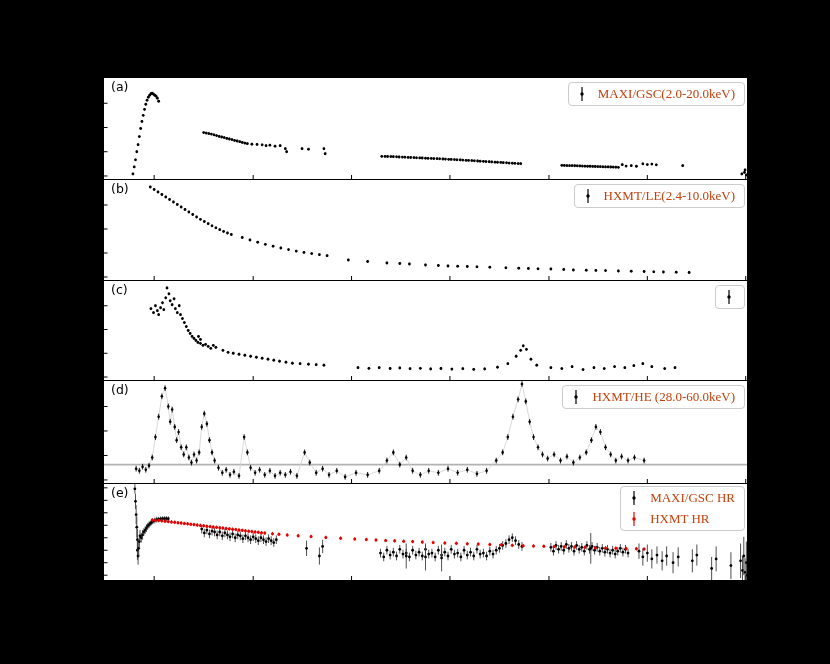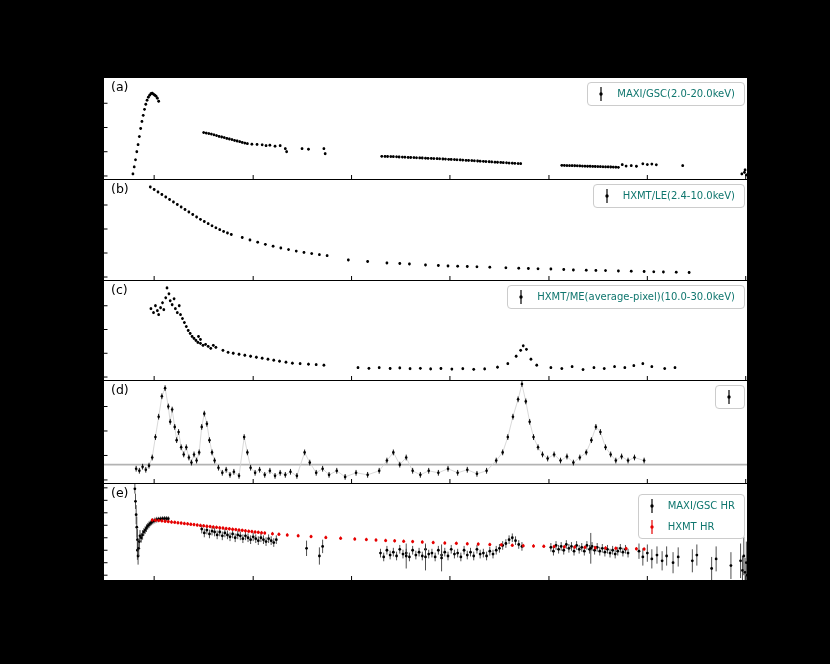--- a/index.html
+++ b/index.html
@@ -13,24 +13,24 @@
   .panel + .panel{border-top:1px solid #000;box-sizing:border-box;}
   .panel svg{display:block;}
   .plabel{
     position:absolute;left:7px;top:2px;font-size:12.5px;color:#000;line-height:1.1;
   }
   .legend{
     position:absolute;right:2px;top:4px;background:#fff;
     border:1px solid #ccc;border-radius:4px;padding:3px 9px 3px 7px;
     display:flex;flex-direction:column;gap:5px;
   }
-  .legend.two{top:10px;}
+  .legend.two{top:2px;}
   .lrow{display:flex;align-items:center;gap:10px;}
   .lrow .lmark{flex:0 0 auto;}
-  .lrow span{font-size:10px;color:#0f766e;white-space:nowrap;line-height:1.15;}
+  .lrow span{font-size:13px;color:#c2410c;white-space:nowrap;line-height:1.15;font-family:Liberation Serif, serif;}
 </style>
 </head>
 <body>
 
 <div class="stage">
   <div class="fig">
 
     <section class="panel" style="height:101px">
       <svg id="plot-0" width="643" height="101">
           <line x1="50.154" y1="97" x2="50.154" y2="101" stroke="#000" stroke-width="1"></line>
@@ -671,21 +671,20 @@
           <line x1="570.984" y1="85.239" x2="570.984" y2="88.011" stroke="#000000" stroke-width="0.9"></line>
           <circle cx="570.984" cy="86.625" r="1.4" fill="#000000"></circle>
         </svg>
       <div class="plabel">(c)</div>
       <div class="legend">
         <div class="lrow">
           <svg class="lmark" width="12" height="16" viewBox="0 0 12 16">
               <line x1="6" y1="1" x2="6" y2="15" stroke="#000000" stroke-width="1.2"></line>
               <circle cx="6" cy="8" r="1.7" fill="#000000"></circle>
             </svg>
-          <span>HXMT/ME(average-pixel)(10.0-30.0keV)</span>
         </div>
       </div>
     </section>
 
     <section class="panel" style="height:103px">
       <svg id="plot-3" width="643" height="102">
           <line x1="50.154" y1="98" x2="50.154" y2="102" stroke="#000" stroke-width="1"></line>
           <line x1="149.17600000000002" y1="98" x2="149.17600000000002" y2="102" stroke="#000" stroke-width="1"></line>
           <line x1="247.555" y1="98" x2="247.555" y2="102" stroke="#000" stroke-width="1"></line>
           <line x1="345.934" y1="98" x2="345.934" y2="102" stroke="#000" stroke-width="1"></line>
@@ -897,20 +896,21 @@
           <line x1="540.12" y1="76.70400000000001" x2="540.12" y2="82.416" stroke="#000000" stroke-width="0.9"></line>
           <circle cx="540.12" cy="79.56" r="1.3" fill="#000000"></circle>
         </svg>
       <div class="plabel">(d)</div>
       <div class="legend">
         <div class="lrow">
           <svg class="lmark" width="12" height="16" viewBox="0 0 12 16">
               <line x1="6" y1="1" x2="6" y2="15" stroke="#000000" stroke-width="1.2"></line>
               <circle cx="6" cy="8" r="1.7" fill="#000000"></circle>
             </svg>
+          <span>HXMT/HE (28.0-60.0keV)</span>
         </div>
       </div>
     </section>
 
     <section class="panel" style="height:97px">
       <svg id="plot-4" width="643" height="96">
           <line x1="50.154" y1="92" x2="50.154" y2="96" stroke="#000" stroke-width="1"></line>
           <line x1="149.17600000000002" y1="92" x2="149.17600000000002" y2="96" stroke="#000" stroke-width="1"></line>
           <line x1="247.555" y1="92" x2="247.555" y2="96" stroke="#000" stroke-width="1"></line>
           <line x1="345.934" y1="92" x2="345.934" y2="96" stroke="#000" stroke-width="1"></line>

